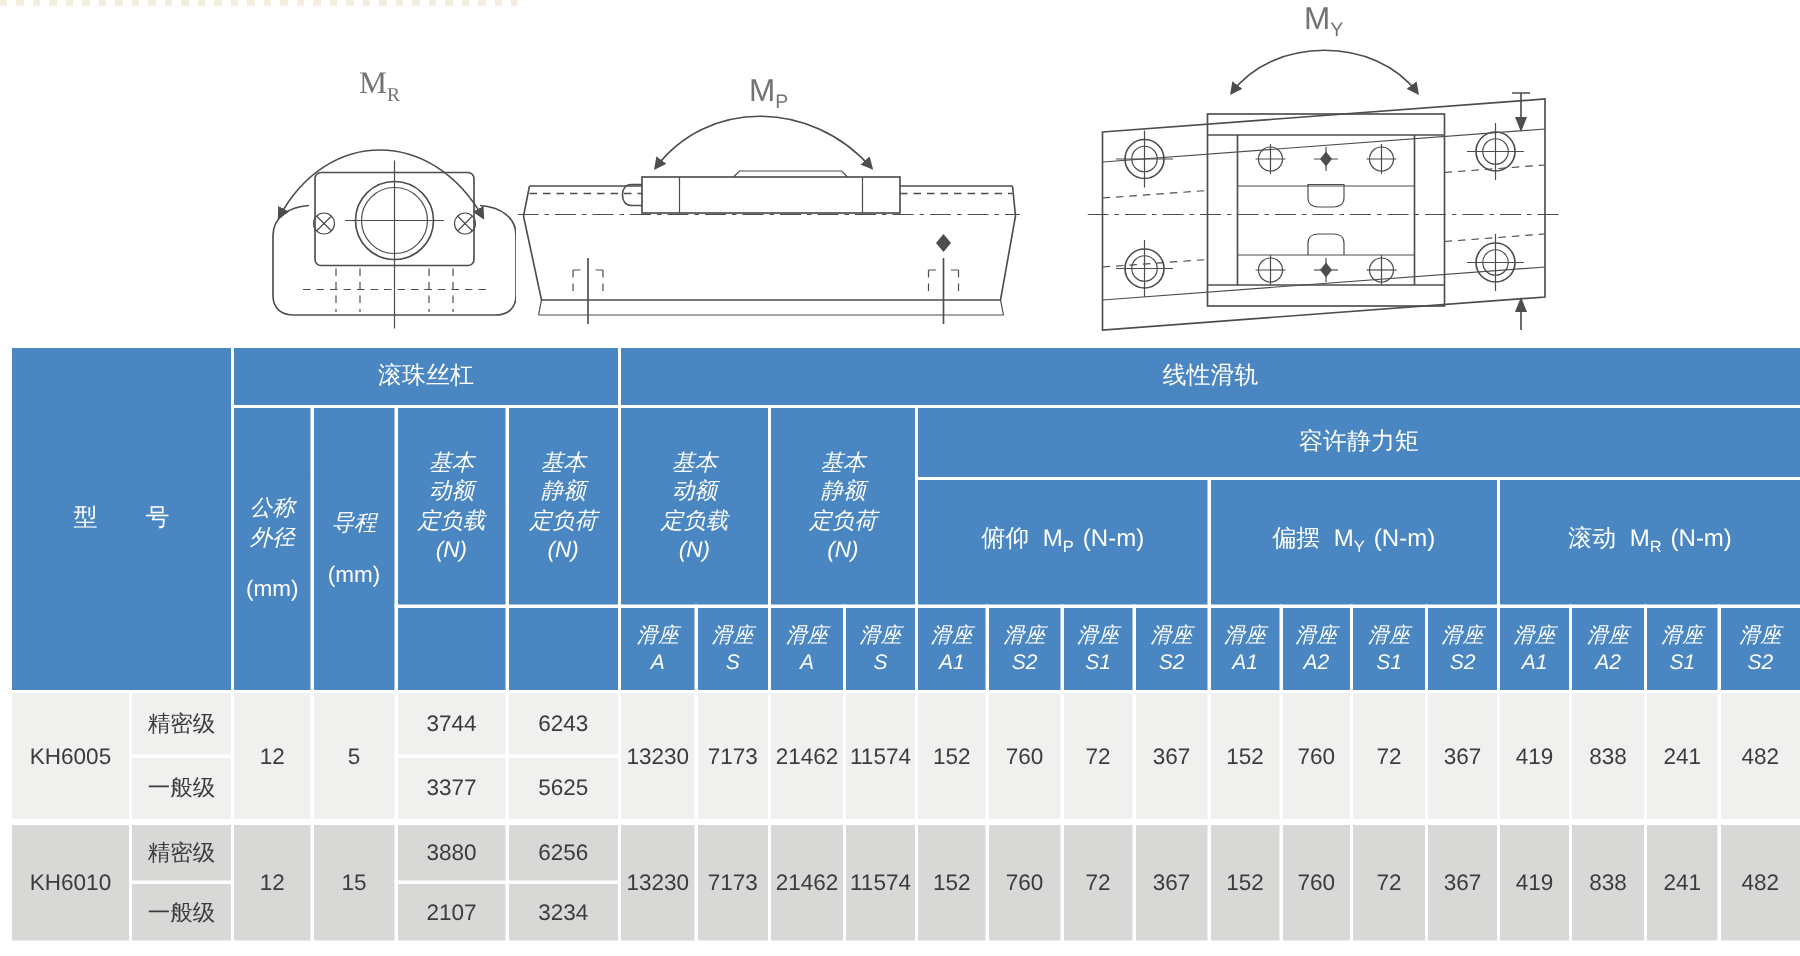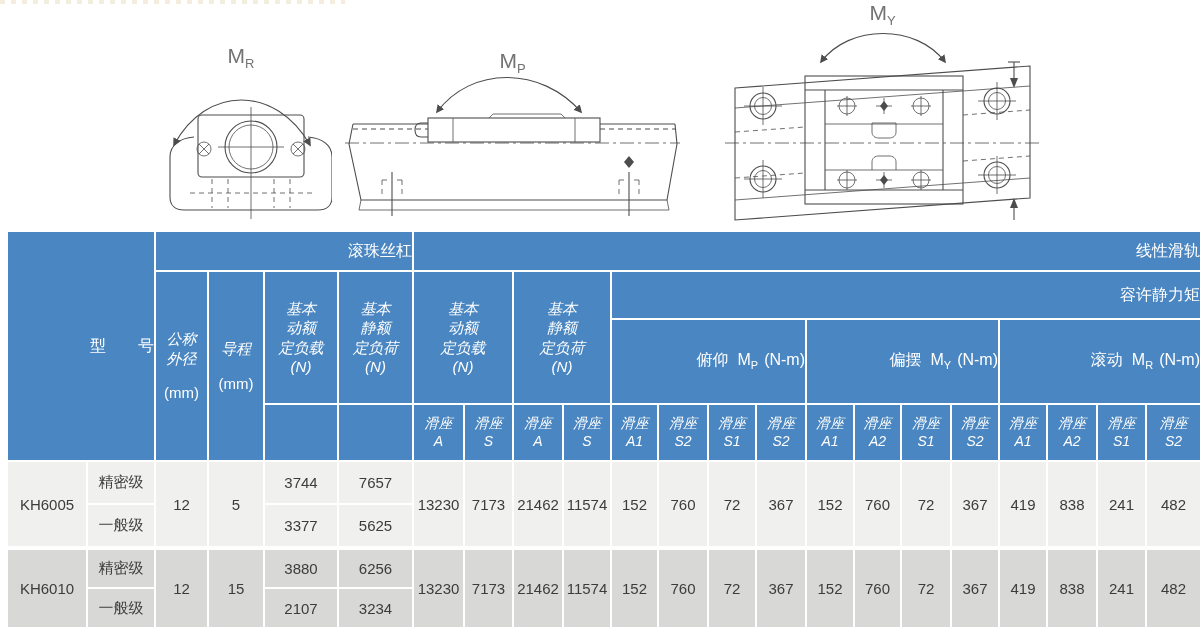--- a/index.html
+++ b/index.html
@@ -13,21 +13,21 @@
   .diag svg{display:block;}
   .mlabel{position:absolute;left:50%;transform:translateX(-50%);top:0;color:#737373;
           font-size:21px;line-height:1;white-space:nowrap;}
   .mlabel sub{font-size:13px;}
   
   table.spec{position:absolute;left:6px;top:230px;width:1194px;border-collapse:collapse;
              table-layout:fixed;}
   .spec th,.spec td{border:2px solid #fff;padding:0;text-align:center;vertical-align:middle;
              font-weight:400;overflow:hidden;}
   .spec thead th{background:#4a86c1;color:#fff;font-size:15px;line-height:1.3;}
-  .spec thead th.banner{font-size:16px;text-align:right;}
+  .spec thead th.banner{font-size:16px;}
   .pl{white-space:pre-line;font-style:italic;}
   .sl{font-size:14px !important;line-height:1.28 !important;}
   .stack{display:flex;flex-direction:column;align-items:center;gap:15px;}
   .ms{margin-left:9px;}
   .msub{font-size:11px;}
   .mu{margin-left:6px;}
   .spec tbody td{font-size:15px;color:#3c3c3c;}
   tbody.b1 td{background:#f0f0ef;}
   tbody.b2 td{background:#d8d8d6;}
   tbody.b1{border-bottom:4px solid #fff;}
@@ -37,21 +37,21 @@
   .cdash{stroke-dasharray:14 4 3 4;}
   .fil{fill:#4d4d4d;stroke:none;}
 </style>
 </head>
 <body>
 
 <div id="stage">
 
   <div class="artifact"></div>
 
-  <div class="diag" style="left:150px;top:45px;width:182px;height:180px;">
+  <div class="diag" style="left:162px;top:45px;width:182px;height:180px;font-family:Liberation Serif, serif;">
     <div class="mlabel"><span>M</span><sub>R</sub></div>
     <svg width="182" height="180" viewBox="0 0 182 180">
       <defs>
         <marker id="ar1" viewBox="0 0 10 10" refX="8" refY="5" markerWidth="7.5" markerHeight="7.5" orient="auto-start-reverse">
           <path d="M0,0 L10,5 L0,10 z" fill="#4d4d4d"></path>
         </marker>
       </defs>
       <g>
         <path class="ln" d="M24,100 C56,40 126,40 160,100" marker-start="url(#ar1)" marker-end="url(#ar1)"></path>
       </g>
@@ -298,21 +298,21 @@
 S2</th>
       </tr>
     </thead>
     <tbody class="b1">
       <tr style="height:43px;">
         <td rowspan="2">KH6005</td>
         <td>精密级</td>
         <td rowspan="2">12</td>
         <td rowspan="2">5</td>
         <td>3744</td>
-        <td>7657</td>
+        <td>6243</td>
         <td rowspan="2">13230</td>
         <td rowspan="2">7173</td>
         <td rowspan="2">21462</td>
         <td rowspan="2">11574</td>
         <td rowspan="2">152</td>
         <td rowspan="2">760</td>
         <td rowspan="2">72</td>
         <td rowspan="2">367</td>
         <td rowspan="2">152</td>
         <td rowspan="2">760</td>

